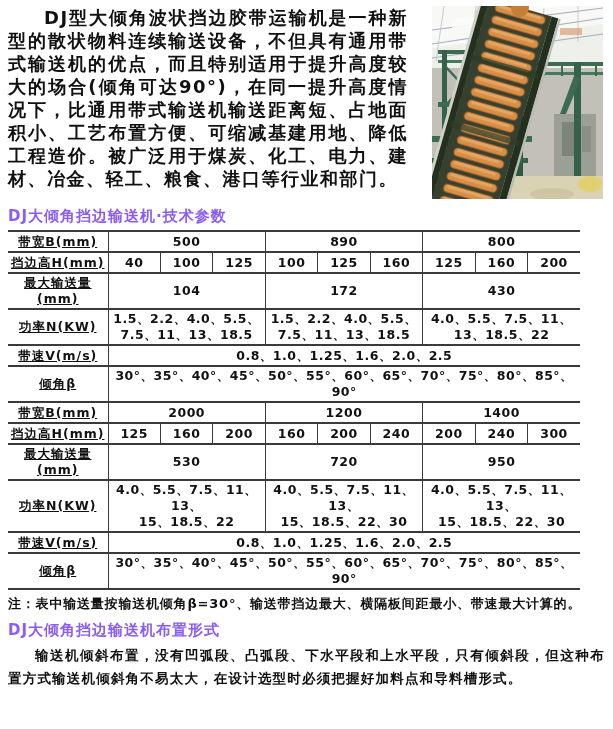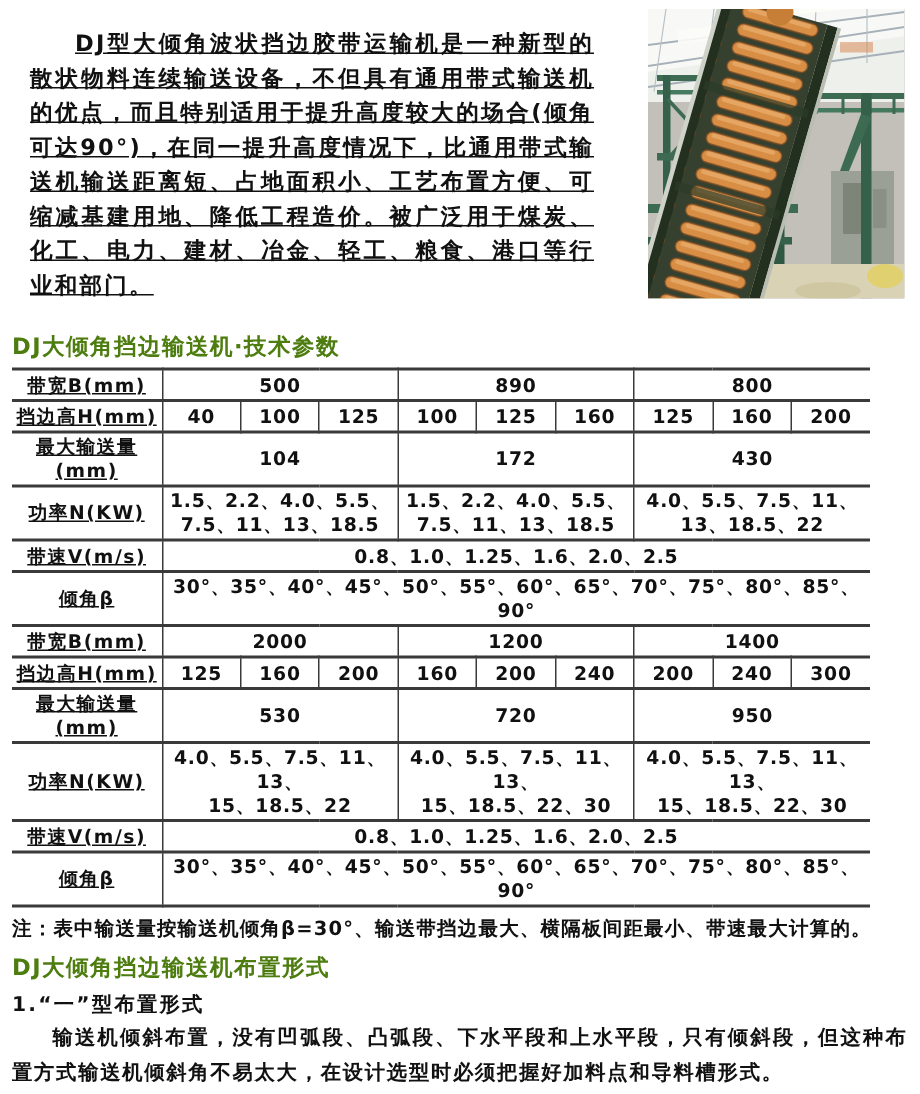--- a/index.html
+++ b/index.html
@@ -7,32 +7,32 @@
     width:613px;height:729px;overflow:hidden;
     font-family:"DejaVu Sans","Liberation Sans",sans-serif;
     color:#111;position:relative;
   }
   .page{padding:6px 10px 0 8px;}
 
   
   .top-block{display:flex;align-items:flex-start;}
   .intro-col{width:400px;flex:0 0 400px;}
   .intro-col p{
-    margin:12px;font-size:15px;line-height:23px;font-weight:600;
-    letter-spacing:1.5px;text-align:justify;text-indent:2em;text-decoration:underline;
+    margin:0;font-size:18px;line-height:23px;font-weight:600;
+    letter-spacing:1.5px;text-align:justify;text-indent:2em;
   }
   .photo-wrap{
     margin-left:auto;width:171px;height:193px;flex:0 0 171px;
     overflow:hidden;background:#c9c7c0;
   }
 
   
   .sec-heading{
     margin:8px 0 4px 0;font-size:15px;font-weight:bold;
-    color:#4d7c0f;letter-spacing:1px;
+    color:#8b5cf6;letter-spacing:1px;
   }
 
   
   table.tech{
     width:572px;border-collapse:collapse;table-layout:fixed;
     border-top:2px solid #3a3a3a;border-bottom:2px solid #3a3a3a;
     font-size:12.5px;font-weight:600;
   }
   table.tech tr{border-top:2px solid #3a3a3a;}
   table.tech td{
@@ -250,17 +250,16 @@
           <td colspan="9">30°、35°、40°、45°、50°、55°、60°、65°、70°、75°、80°、85°、90°</td>
         </tr>
       </tbody>
   </table>
 
   <p class="table-note">注：表中输送量按输送机倾角β=30°、输送带挡边最大、横隔板间距最小、带速最大计算的。</p>
 
   <h2 class="sec-heading">DJ大倾角挡边输送机布置形式</h2>
 
   <div>
-    <div class="form-item-title">1.“一”型布置形式</div>
     <p class="form-item-body">输送机倾斜布置，没有凹弧段、凸弧段、下水平段和上水平段，只有倾斜段，但这种布置方式输送机倾斜角不易太大，在设计选型时必须把握好加料点和导料槽形式。</p>
   </div>
 
 </div>
 
 </body></html>

